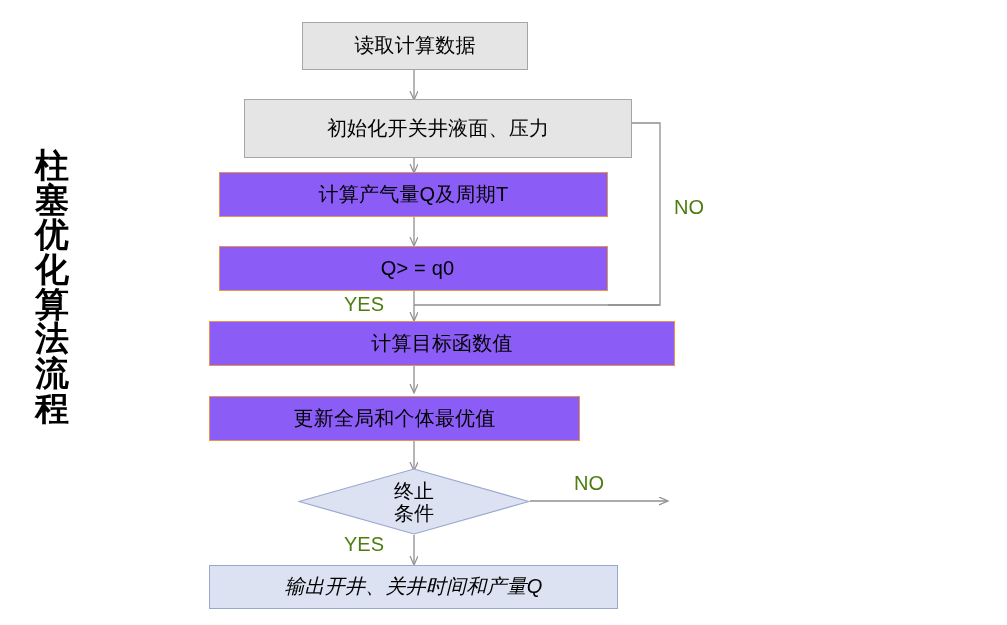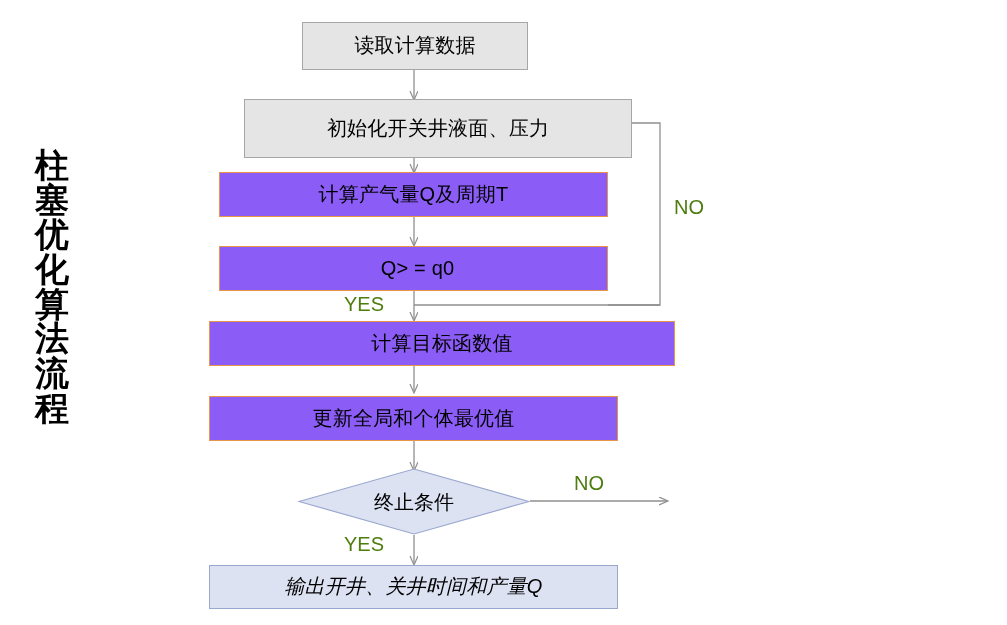--- a/index.html
+++ b/index.html
@@ -53,20 +53,21 @@
     position: absolute;
     z-index: 2;
   }
   .diamond .dlabel {
     position: absolute;
     left: 0;
     top: 0;
     width: 100%;
     height: 100%;
     display: flex;
+    flex-direction: column;
     align-items: center;
     justify-content: center;
     font-size: 20px;
     line-height: 1.1;
     color: #000;
   }
   .edge-label {
     position: absolute;
     font-size: 20px;
     color: #4d7c0f;
@@ -148,21 +149,21 @@
   </div>
 
   <div class="node orange" style="left:219px; top:246px; width:389px; height:45px;padding-left:8px;">
     <span>Q&gt; = q0</span>
   </div>
 
   <div class="node orange" style="left:209px; top:321px; width:466px; height:45px;text-align:center;">
     <span>计算目标函数值</span>
   </div>
 
-  <div class="node orange" style="left:209px; top:396px; width:409px; height:45px;">
+  <div class="node orange" style="left:209px; top:396px; width:371px; height:45px;">
     <span>更新全局和个体最优值</span>
   </div>
 
   <div class="diamond" style="left:298px; top:468px; width:232px; height:67px;">
     <svg width="232" height="67" viewBox="0 0 232 67" xmlns="http://www.w3.org/2000/svg">
       <polygon points="116,1 231,33.5 116,66 1,33.5" fill="#dce2f2" stroke="#9aa8cf" stroke-width="1.2"></polygon>
     </svg>
     <div class="dlabel">
       <span>终止</span>
       <span>条件</span>

